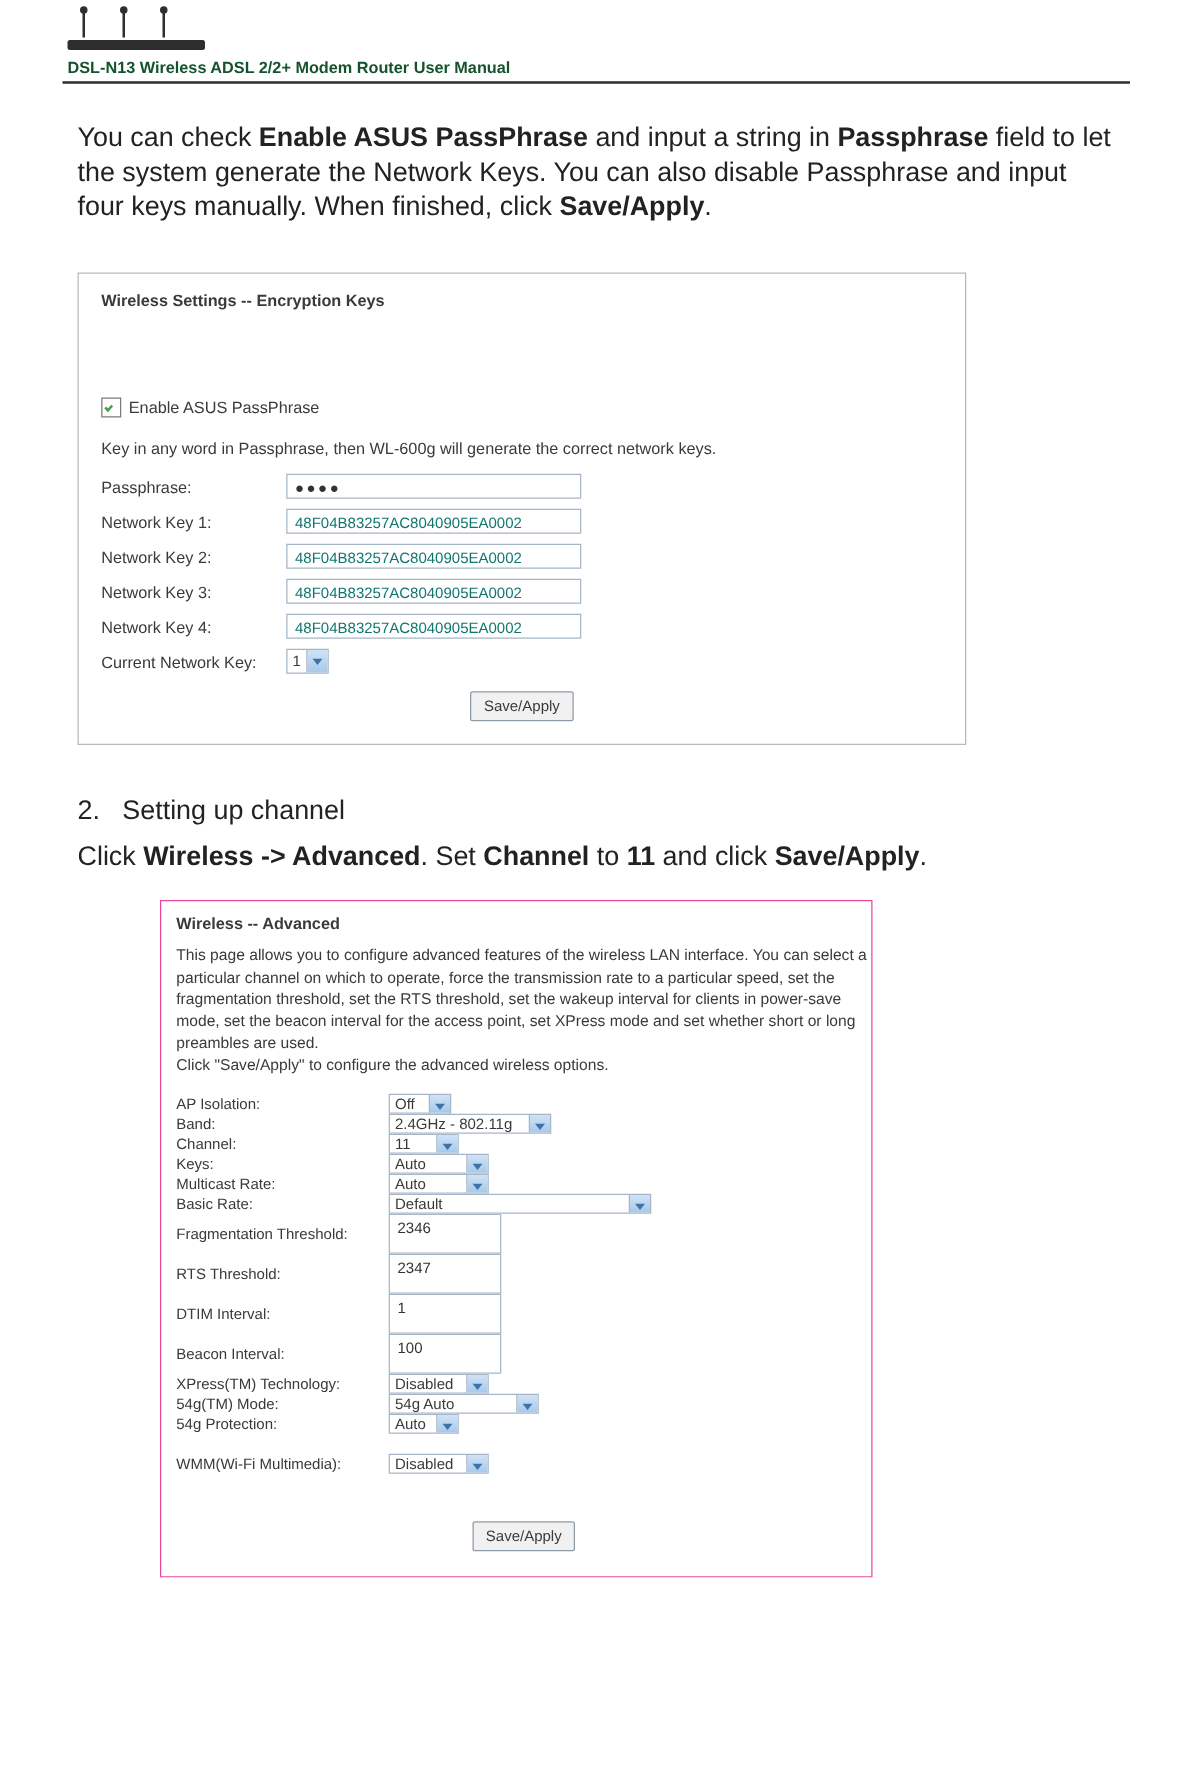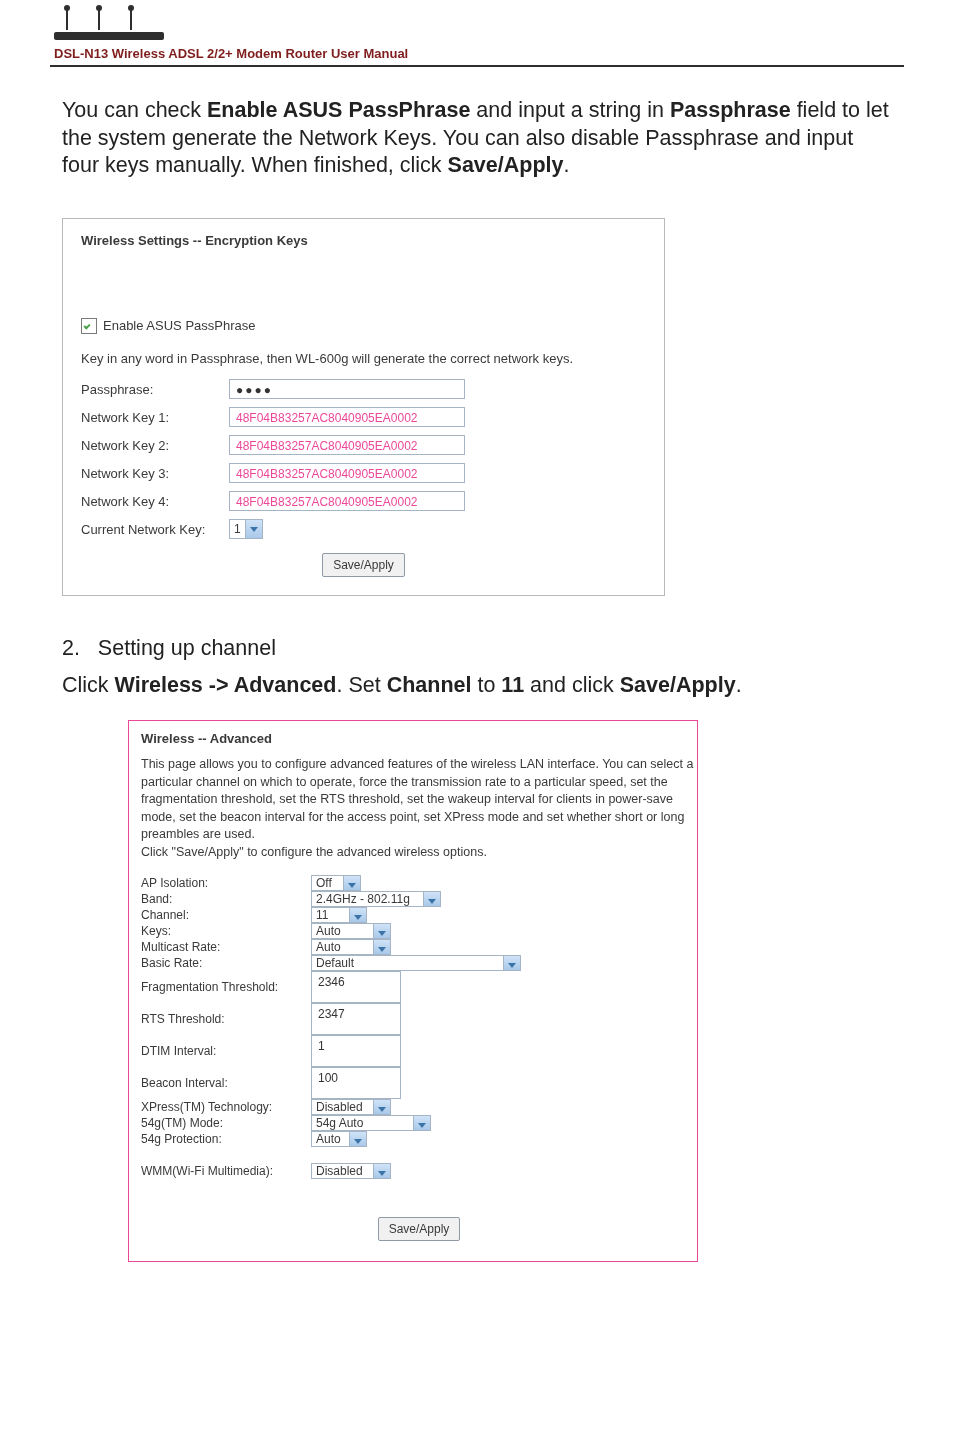--- a/index.html
+++ b/index.html
@@ -45,35 +45,35 @@
   .header-bar {
     display: flex;
     align-items: center;
     border-bottom: 2px solid #2e2e2e;
     padding: 2px 0 4px 0;
     margin-top: 4px;
   }
   .header-text {
     font-size: 13px;
     font-weight: bold;
-    color: #7f1d1d;
+    color: #14532d;
     margin-left: 4px;
   }
   .body-text {
     padding: 30px 58px 10px 62px;
     font-size: 21.5px;
     line-height: 1.28;
     color: #222;
   }
   .body-text b { font-weight: bold; }
 
   
   .panel1 {
     margin: 28px 0 0 62px;
-    width: 603px;
+    width: 711px;
     border: 1px solid #b9b9b9;
     padding: 14px 18px 18px 18px;
     font-size: 13px;
     color: #3a3a3a;
     box-sizing: border-box;
   }
   .panel1 .title {
     font-weight: bold;
     margin-bottom: 70px;
   }
@@ -112,21 +112,21 @@
     margin: 8px 0;
   }
   .kv .k { width: 148px; }
   .tbox {
     border: 1px solid #a6b5c6;
     background: #fff;
     height: 20px;
     padding: 0 6px;
     font-size: 12px;
     line-height: 20px;
-    color: #ec4899;
+    color: #0f766e;
     display: inline-block;
     box-sizing: border-box;
   }
   .tbox.pass {
     width: 236px;
     color: #333;
     letter-spacing: 2px;
     font-weight: bold;
   }
   .tbox.key { width: 236px; }

